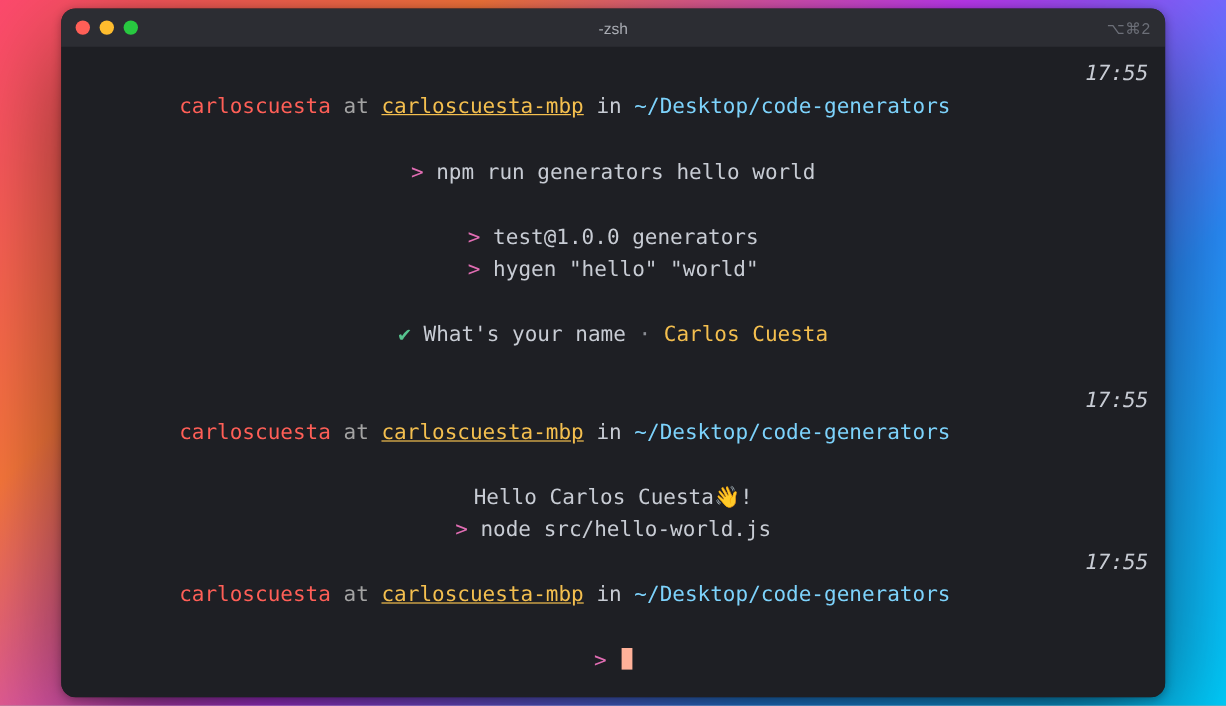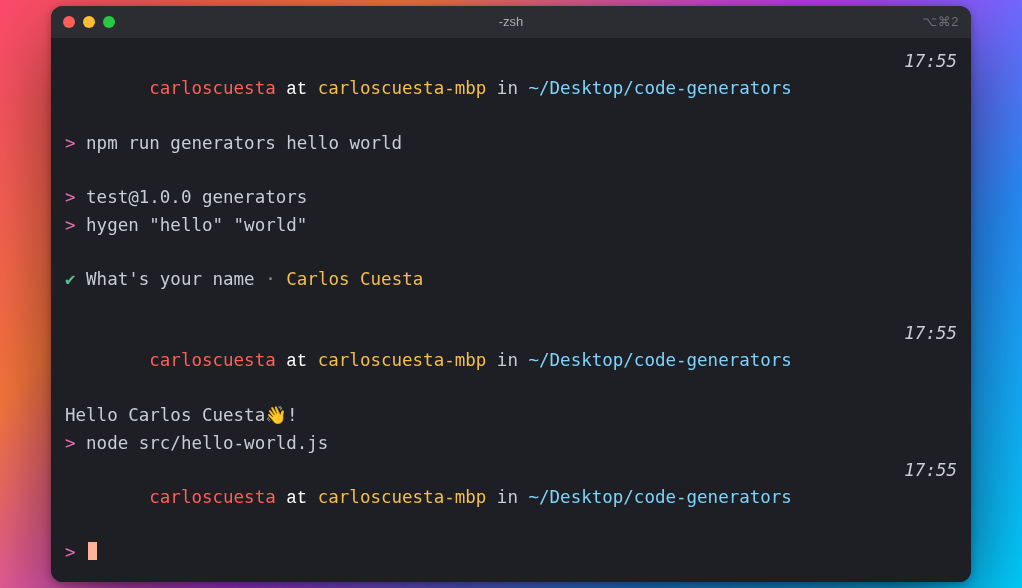--- a/index.html
+++ b/index.html
@@ -61,24 +61,24 @@
       font-size: 17.5px;
       line-height: 1.55;
       background: #1e1f24;
     }
     .row {
       display: flex;
       justify-content: space-between;
       align-items: baseline;
       white-space: pre;
     }
-    .line { white-space: pre; }
+    .line { white-space: pre; text-align: center; }
     .user { color: #ff5f57; margin-top: 12px; }
-    .at   { color: #ffffff; font-family: Liberation Mono, monospace; }
-    .host { color: #f4bf4f; }
+    .at   { color: #a3a3a3; }
+    .host { color: #f4bf4f; text-decoration: underline; }
     .in   { color: #c8ccd4; }
     .path { color: #7dd3fc; }
     .time { color: #c8ccd4; font-style: italic; }
     .prompt-sym { color: #e16db3; }
     .cmd { color: #c8ccd4; }
     .check { color: #56c38e; }
     .question { color: #c8ccd4; }
     .sep { color: #8a8d94; }
     .answer { color: #f4bf4f; }
     .added { color: #56c38e; }

